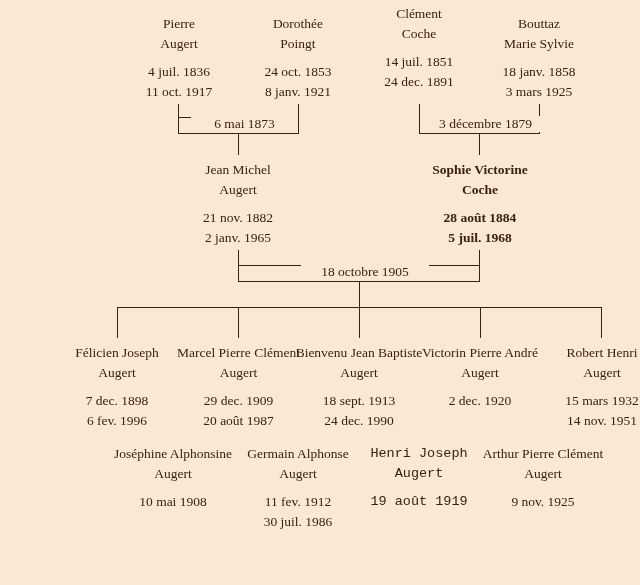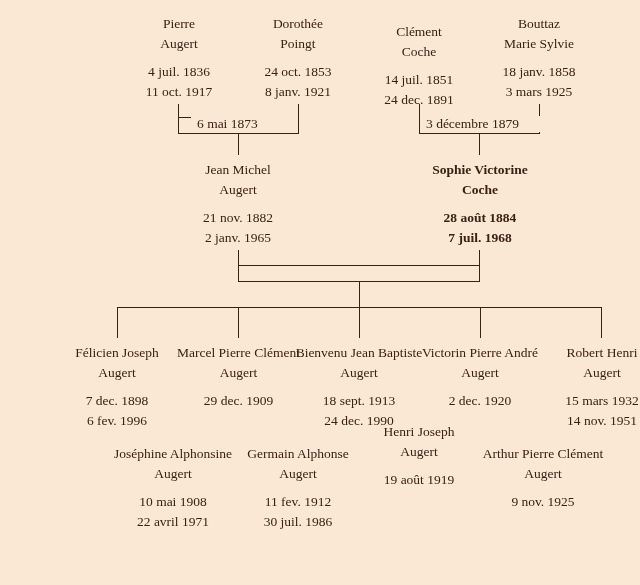--- a/index.html
+++ b/index.html
@@ -55,21 +55,21 @@
     border: 1px solid #3a2112;
     box-sizing: border-box;
     background: transparent;
   }
   .mbox-label {
     position: absolute;
     background: #fbe8d4;
     padding: 0 6px;
     font-size: 13.5px;
     white-space: nowrap;
-    text-align: left;
+    text-align: center;
     color: #3a2112;
   }
 </style>
 </head>
 <body>
 
 <div id="canvas">
 
   <div class="person" style="left:80px; top:14px; width:120px;">
     <div class="nm">Pierre</div>
@@ -82,21 +82,21 @@
 
   <div class="person" style="left:199px; top:14px; width:120px;">
     <div class="nm">Dorothée</div>
     <div class="nm">Poingt</div>
     <div class="dates">
       <div>24 oct. 1853</div>
       <div>8 janv. 1921</div>
     </div>
   </div>
 
-  <div class="person" style="left:320px; top:22px; width:120px;">
+  <div class="person" style="left:320px; top:4px; width:120px;">
     <div class="nm">Clément</div>
     <div class="nm">Coche</div>
     <div class="dates">
       <div>14 juil. 1851</div>
       <div>24 dec. 1891</div>
     </div>
   </div>
 
   <div class="person" style="left:440px; top:14px; width:120px;">
     <div class="nm">Bouttaz</div>
@@ -126,27 +126,28 @@
       <div>21 nov. 1882</div>
       <div>2 janv. 1965</div>
     </div>
   </div>
 
   <div class="person bold" style="left:380px; top:160px; width:122px;">
     <div class="nm">Sophie Victorine</div>
     <div class="nm">Coche</div>
     <div class="dates">
       <div>28 août 1884</div>
-      <div>7 juil. 1968</div>
+      <div>5 juil. 1968</div>
     </div>
   </div>
 
   <div class="line vline" style="left:199px; top:250px; height:15px;"></div>
   <div class="line vline" style="left:440px; top:250px; height:15px;"></div>
   <div class="mbox" style="left:199px; top:265px; width:242px; height:17px;"></div>
+  <div class="mbox-label" style="left:262px; top:264px; width:116px;">18 octobre 1905</div>
   <div class="line vline" style="left:320px; top:282px; height:25px;"></div>
 
   <div class="line hline" style="left:78px; top:307px; width:485px;"></div>
   <div class="line vline" style="left:78px; top:307px; height:31px;"></div>
   <div class="line vline" style="left:199px; top:307px; height:31px;"></div>
   <div class="line vline" style="left:320px; top:307px; height:31px;"></div>
   <div class="line vline" style="left:441px; top:307px; height:31px;"></div>
   <div class="line vline" style="left:562px; top:307px; height:31px;"></div>
 
   <div class="person" style="left:18px; top:343px; width:120px;">
@@ -156,20 +157,21 @@
       <div>7 dec. 1898</div>
       <div>6 fev. 1996</div>
     </div>
   </div>
 
   <div class="person" style="left:132px; top:343px; width:135px;">
     <div class="nm">Marcel Pierre Clément</div>
     <div class="nm">Augert</div>
     <div class="dates">
       <div>29 dec. 1909</div>
+      <div>20 août 1987</div>
     </div>
   </div>
 
   <div class="person" style="left:250px; top:343px; width:140px;">
     <div class="nm">Bienvenu Jean Baptiste</div>
     <div class="nm">Augert</div>
     <div class="dates">
       <div>18 sept. 1913</div>
       <div>24 dec. 1990</div>
     </div>
@@ -190,34 +192,33 @@
       <div>15 mars 1932</div>
       <div>14 nov. 1951</div>
     </div>
   </div>
 
   <div class="person" style="left:64px; top:444px; width:140px;">
     <div class="nm">Joséphine Alphonsine</div>
     <div class="nm">Augert</div>
     <div class="dates">
       <div>10 mai 1908</div>
-      <div>22 avril 1971</div>
     </div>
   </div>
 
   <div class="person" style="left:196px; top:444px; width:126px;text-align:center;">
     <div class="nm">Germain Alphonse</div>
     <div class="nm">Augert</div>
     <div class="dates">
       <div>11 fev. 1912</div>
       <div>30 juil. 1986</div>
     </div>
   </div>
 
-  <div class="person" style="left:320px; top:422px; width:120px;">
+  <div class="person" style="left:320px; top:444px; width:120px;font-family:Liberation Mono, monospace;">
     <div class="nm">Henri Joseph</div>
     <div class="nm">Augert</div>
     <div class="dates">
       <div>19 août 1919</div>
       <div></div>
     </div>
   </div>
 
   <div class="person" style="left:434px; top:444px; width:140px;">
     <div class="nm">Arthur Pierre Clément</div>

